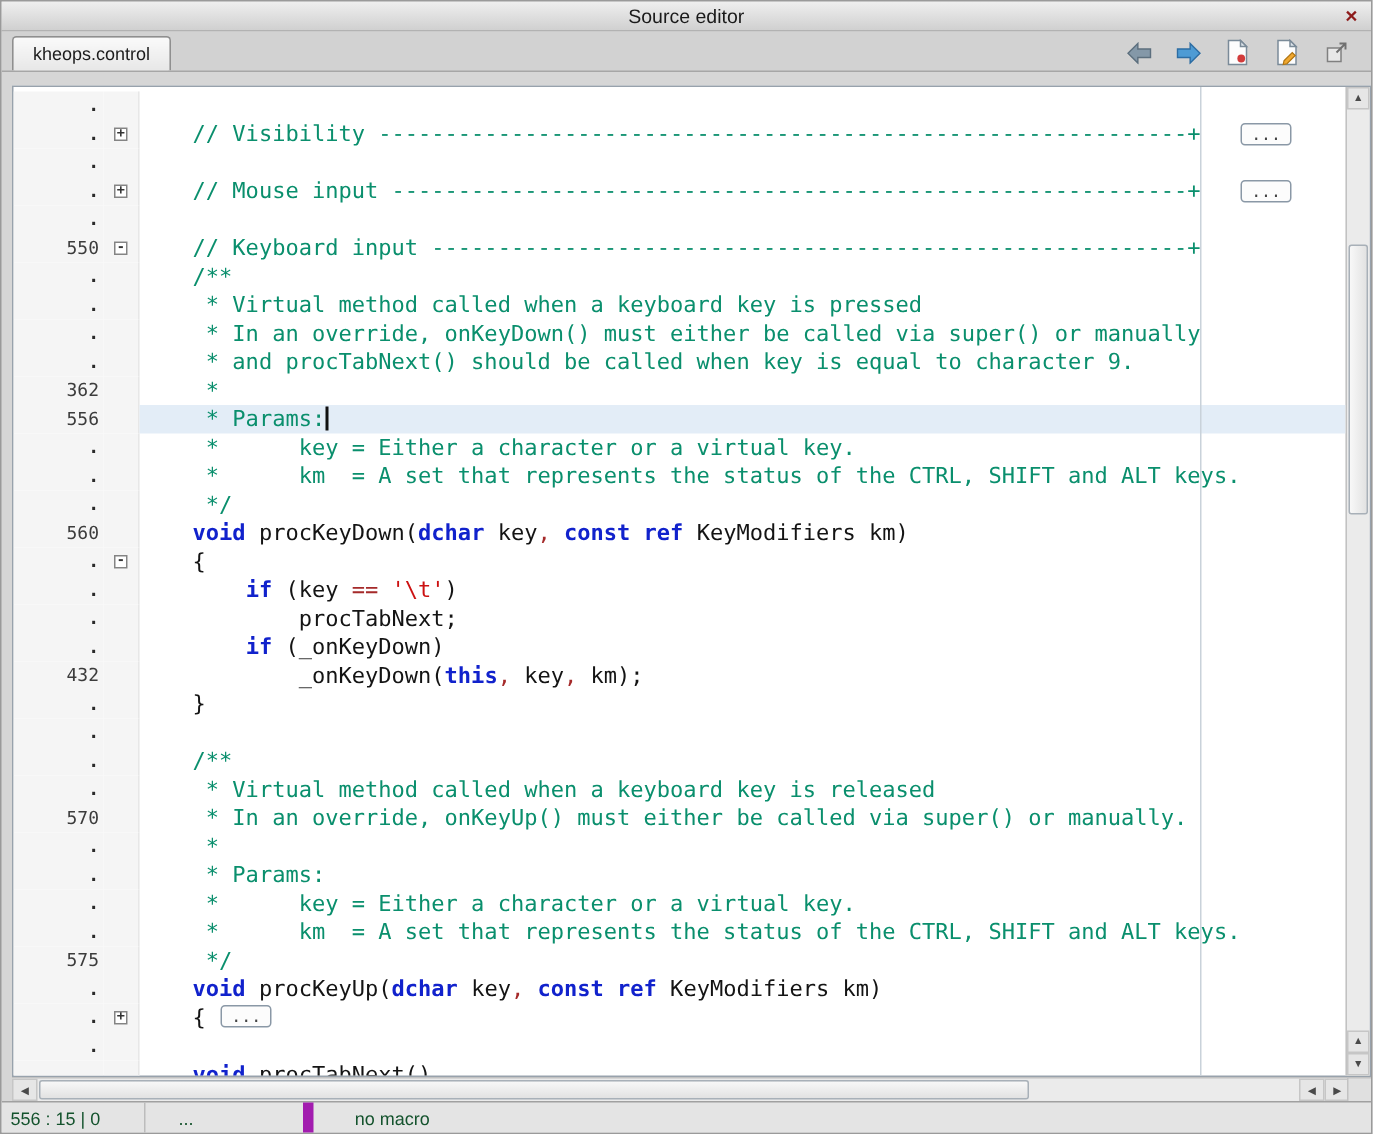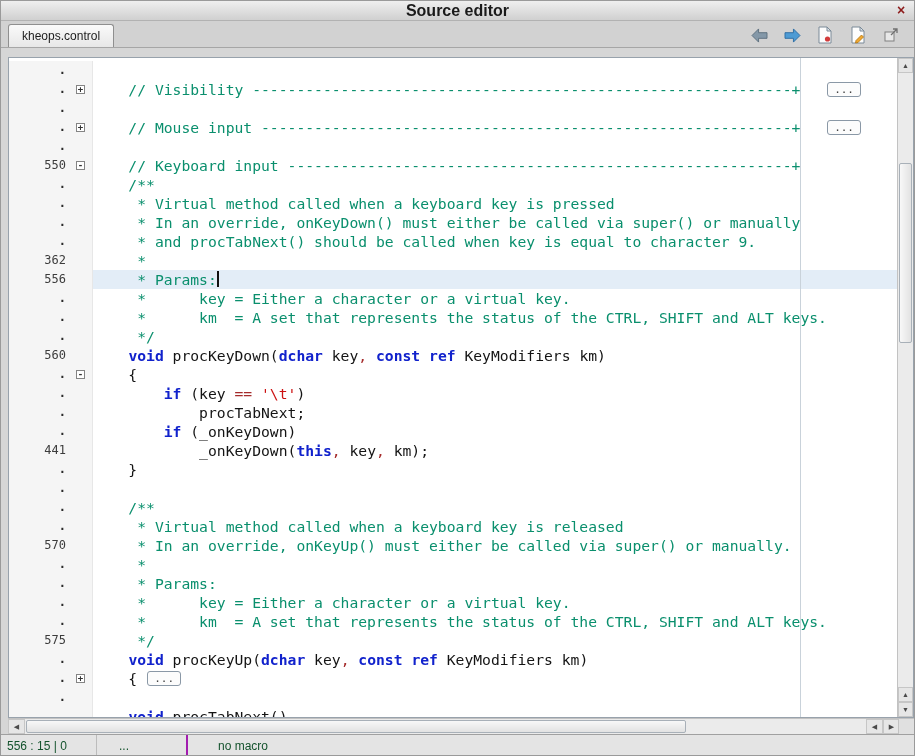--- a/index.html
+++ b/index.html
@@ -14,21 +14,21 @@
     --cur: #e3edf7; --margin: #c9d2da;
   }
 
   
   #titlebar {
     position: absolute; top: 0; left: 0; right: 0; height: 20px;
     background: linear-gradient(#efefef, #d0d0d0);
     border-bottom: 1px solid #b2b2b2;
     display: flex; align-items: center; justify-content: center;
   }
-  #titlebar .wtitle { font-size: 16px; font-weight: bold; color: #1a1a1a; }
+  #titlebar .wtitle { font-size: 13px; font-weight: normal; color: #1a1a1a; }
   #close-btn {
     position: absolute; right: 5px; top: 1px; width: 16px; height: 16px;
     display: flex; align-items: center; justify-content: center;
     color: #8d1b1b; font-size: 14px; font-weight: bold; cursor: default;
   }
 
   
   #tabbar {
     position: absolute; top: 20px; left: 0; right: 0; height: 27px;
     background: #d2d2d2; border-bottom: 1px solid #a6a6a6;
@@ -127,21 +127,21 @@
 
   
   #statusbar {
     position: absolute; left: 0; right: 0; top: 733px; height: 23px;
     background: #e4e4e4; border-top: 1px solid #a0a0a0;
     display: flex; align-items: center; font-size: 12px; color: #14532d;
   }
   .sc { height: 100%; display: flex; align-items: center; }
   .sc1 { width: 95px; padding-left: 6px; }
   .sc2 { width: 90px; padding-left: 22px; border-left: 1px solid #bcbcbc; }
-  .sc3 { width: 112px; justify-content: center; border-left: 2px solid #a21caf; }
+  .sc3 { width: 112px; justify-content: center; border-left: 7px solid #a21caf; margin-left: 16px; }
   .sc4 { flex: 1; padding-left: 20px; border-left: 1px solid #bcbcbc; }
 </style>
 </head>
 <body>
 
 <div id="titlebar">
   <span class="wtitle">Source editor</span>
   <span id="close-btn">
     <span>×</span>
   </span>
@@ -293,21 +293,21 @@
           <span class="gnum dot">.</span>
           <span class="gfold"></span>
           <div class="gcode"><span class="tok t-p">            procTabNext;</span></div>
         </div>
         <div class="row">
           <span class="gnum dot">.</span>
           <span class="gfold"></span>
           <div class="gcode"><span class="tok t-p">        </span><span class="tok t-k">if</span><span class="tok t-p"> (_onKeyDown)</span></div>
         </div>
         <div class="row">
-          <span class="gnum">441</span>
+          <span class="gnum">432</span>
           <span class="gfold"></span>
           <div class="gcode"><span class="tok t-p">            _onKeyDown(</span><span class="tok t-k">this</span><span class="tok t-o">,</span><span class="tok t-p"> key</span><span class="tok t-o">,</span><span class="tok t-p"> km);</span></div>
         </div>
         <div class="row">
           <span class="gnum dot">.</span>
           <span class="gfold"></span>
           <div class="gcode"><span class="tok t-p">    }</span></div>
         </div>
         <div class="row">
           <span class="gnum dot">.</span>

